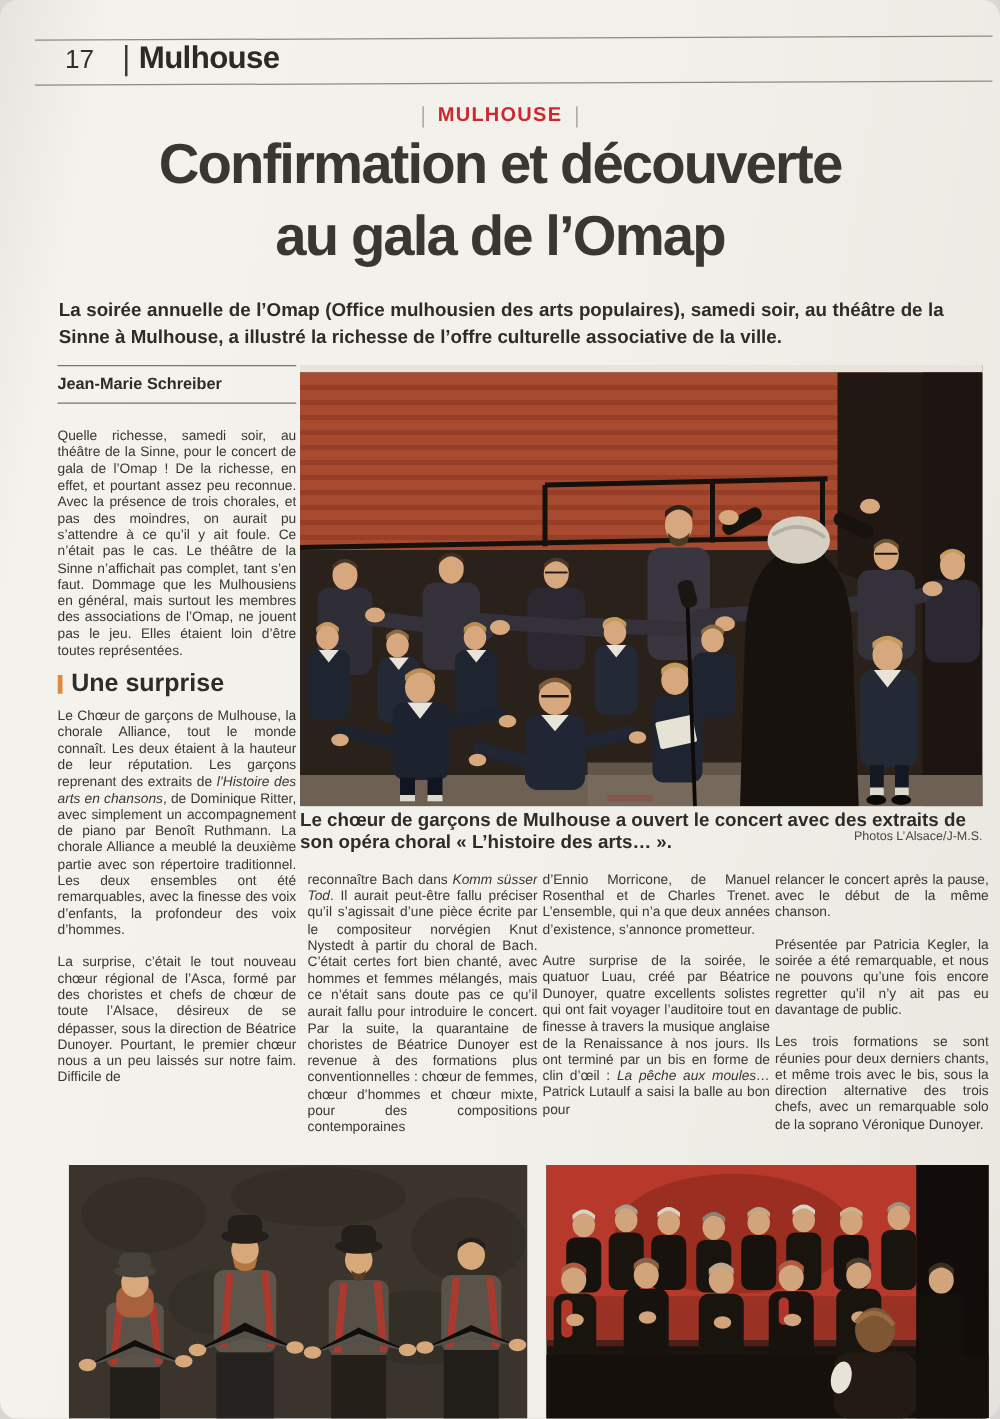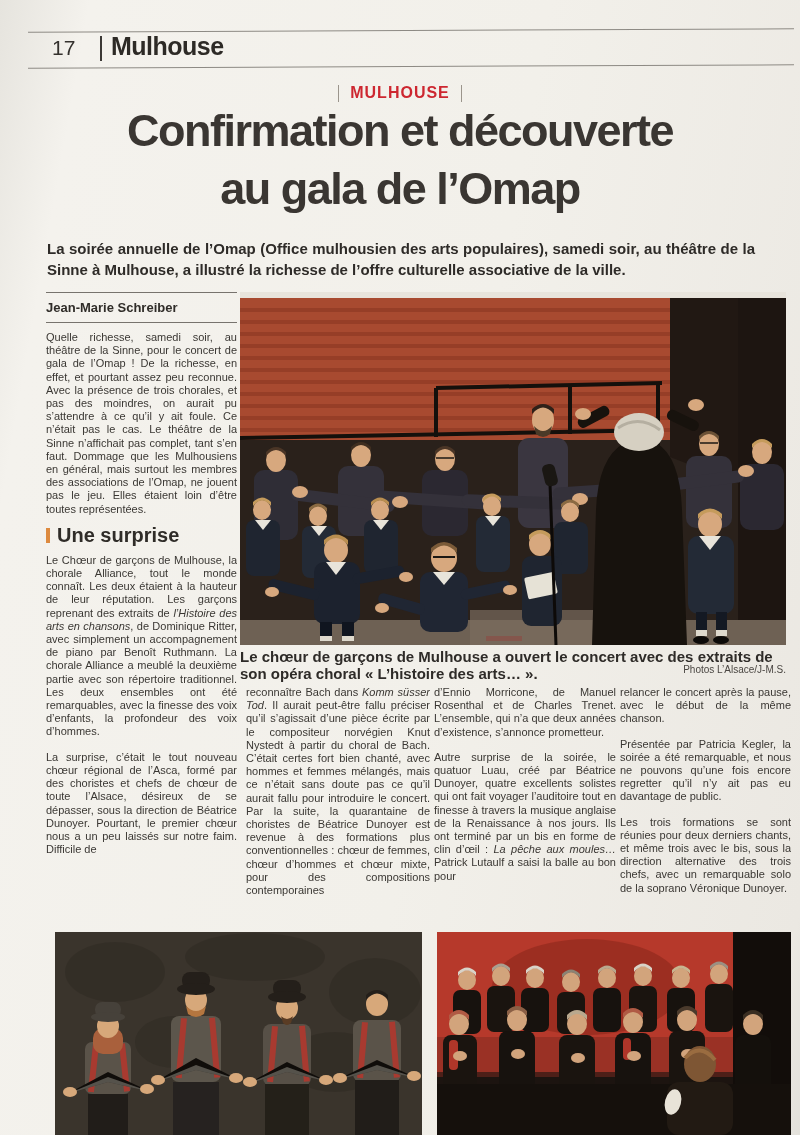--- a/index.html
+++ b/index.html
@@ -5,21 +5,21 @@
   :root{
     --accent:#cd2730;
     --marker:#dd8a3f;
     --rule:#8d8a84;
     --text:#3a3733;
   }
   html,body{margin:0;padding:0;background:#d8d6d2;}
   .page{
     position:relative;width:800px;height:1135px;margin:0 auto;overflow:hidden;
     background:linear-gradient(100deg,#e6e4de 0%,#f4f2ed 9%,#f2f0ea 55%,#ebe8e2 96%,#e3e1db 100%);
-    font-family:"Liberation Sans",sans-serif;color:var(--text);
+    font-family:"Liberation Sans",sans-serif;color:var(--text);border-radius:14px;
   }
   .rule{position:absolute;height:1px;background:var(--rule);}
   .rule-top{left:28px;width:766px;top:30px;transform:rotate(-0.25deg);}
   .rule-head{left:28px;width:766px;top:66px;transform:rotate(-0.25deg);}
   .page-number{position:absolute;left:52px;top:36px;font-size:21px;color:#34312d;}
   .header-divider{position:absolute;left:100px;top:36px;width:2px;height:25px;background:#3c3936;}
   .section-title{position:absolute;left:111px;top:32px;font-size:25px;font-weight:800;color:#2d2a26;letter-spacing:-0.5px;}
   .kicker{position:absolute;left:0;top:84px;width:800px;display:flex;justify-content:center;align-items:center;gap:11px;}
   .kicker-bar{width:1px;height:17px;background:#9b958c;}
   .kicker-label{color:var(--accent);font-weight:700;font-size:16px;letter-spacing:1px;}
@@ -29,21 +29,21 @@
     font-size:15px;line-height:21px;color:#2e2b28;text-align:justify;}
   .byline-block{position:absolute;left:46px;top:292px;width:191px;
     border-top:1px solid #77736d;border-bottom:1px solid #77736d;padding:5px 0 6px;}
   .byline{font-weight:700;font-size:13px;color:#2f2c28;}
   .col{position:absolute;text-align:justify;font-size:11px;line-height:13.2px;color:var(--text);
     hyphens:auto;-webkit-hyphens:auto;overflow:hidden;}
   .col1{left:46px;top:331px;width:191px;height:599px;}
   .col2{left:246px;top:686px;width:184px;height:246px;}
   .col3{left:434px;top:686px;width:182px;height:246px;}
   .col4{left:620px;top:686px;width:171px;height:246px;}
-  .article-p{margin:0 0 12px;}
+  .article-p{margin:12px 0 12px;}
   .article-p em{font-style:italic;}
   .subhead{display:flex;align-items:center;gap:7px;margin:3px 0 11px;
     font-size:20px;font-weight:700;color:#2f2c28;}
   .subhead-bar{width:4px;height:15px;background:var(--marker);flex:0 0 auto;}
   .main-photo{position:absolute;left:240px;top:292px;width:546px;height:353px;}
   .caption{position:absolute;left:240px;top:648px;width:546px;font-size:15px;font-weight:700;color:#2e2b28;}
   .credit{position:absolute;left:240px;top:664px;width:546px;text-align:right;font-size:10px;color:#4a4642;}
   .photo-bl{position:absolute;left:55px;top:932px;width:367px;height:203px;}
   .photo-br{position:absolute;left:437px;top:932px;width:354px;height:203px;}
   svg{display:block;}

